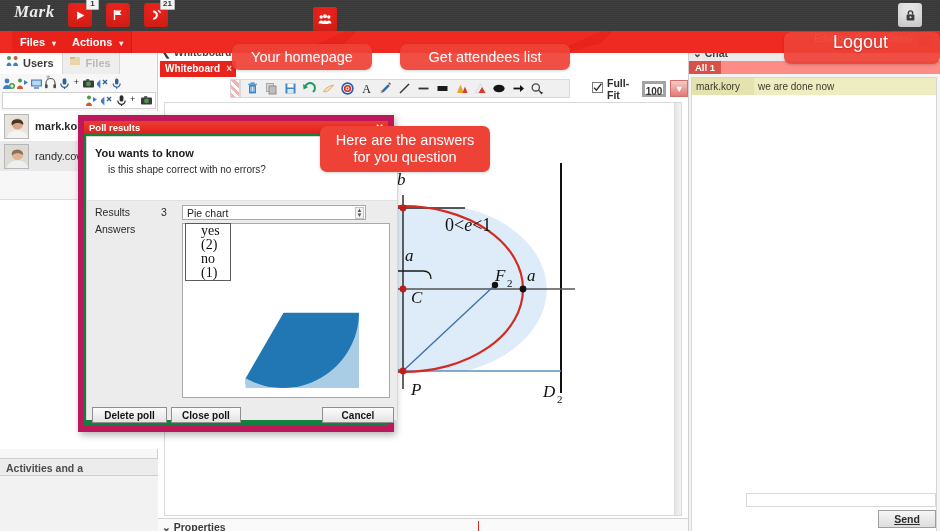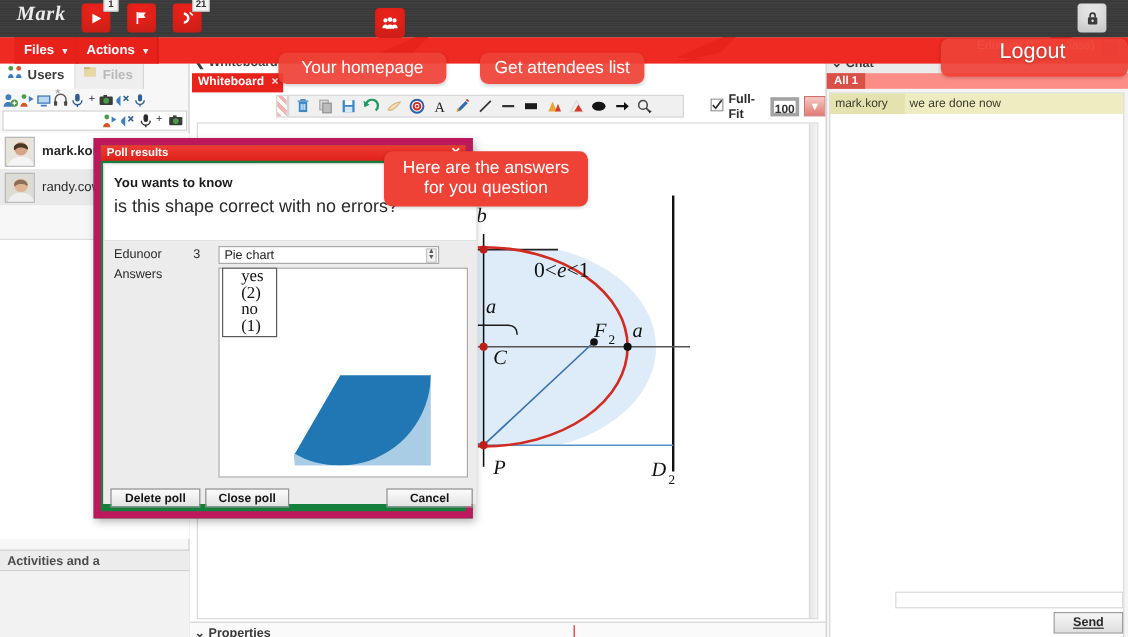--- a/index.html
+++ b/index.html
@@ -217,21 +217,21 @@
     z-index:40;
   }
   .poll-title {
     height:13px; background:linear-gradient(#ef3b33,#de211b);
     color:#fff; font-weight:bold; font-size:9.5px; line-height:13px; padding-left:5px;
     position:relative; cursor:move;
   }
   .poll-close { position:absolute; right:4px; top:0; color:#fff; font-weight:bold; font-size:10px; line-height:13px; cursor:pointer; }
   .poll-body { position:absolute; left:2px; top:15px; width:312px; height:284px; background:#fff; border:1px solid #d7d7d7; }
   .q-title { font-weight:bold; font-size:11px; color:#1b1b1b; padding:10px 0 5px 8px; }
-  .q-text { font-size:15px; color:#2b2b2b; padding:0 0 0 8px; }
+  .q-text { font-size:10px; color:#2b2b2b; padding:0 0 0 21px; }
   .q-sep { position:absolute; left:0; top:63px; width:310px; height:1px; background:#e2e2e2; }
   .poll-lower { position:absolute; left:0; top:64px; width:310px; height:219px; background:#ececec; }
   .rlabel { position:absolute; font-size:10.5px; color:#2a2a2a; }
   .chartsel {
     position:absolute; left:95px; top:4px; width:184px; height:15px;
     background:#fff; border:1px solid #a9a9a9; font-size:10.5px; color:#222;
     line-height:14px; padding-left:4px; cursor:pointer;
   }
   .chartsel .spin {
     position:absolute; right:1px; top:1px; width:9px; height:12px;
@@ -705,21 +705,21 @@
   <div class="poll-title">
     <span>Poll results</span>
     <span class="poll-close">✕</span>
   </div>
   <div class="poll-body">
     <div class="q-title">You wants to know</div>
     <div class="q-text">is this shape correct with no errors?</div>
     <div class="q-sep"></div>
 
     <div class="poll-lower">
-      <span class="rlabel" style="left:8px; top:5px;">Edunoor</span>
+      <span class="rlabel" style="left:8px; top:5px;">Results</span>
       <span class="rlabel" style="left:74px; top:5px;">3</span>
       <span class="rlabel" style="left:8px; top:22px;">Answers</span>
 
       <div class="chartsel">
         <span>Pie chart</span>
         <span class="spin">
             <span>▲</span>
             <span>▼</span>
           </span>
       </div>
@@ -744,21 +744,21 @@
   <div class="poll-btns">
     <div class="pbtn" style="left:6px; width:75px;">Delete poll</div>
     <div class="pbtn" style="left:85px; width:70px;">Close poll</div>
     <div class="pbtn" style="right:4px; width:72px;">Cancel</div>
   </div>
 </div>
 
 <div class="callout semi" style="left:232px; top:44px; width:140px; height:26px;">
   <span>Your homepage</span>
 </div>
-<div class="callout semi" style="left:400px; top:44px; width:137px; height:26px;">
+<div class="callout semi" style="left:400px; top:44px; width:170px; height:26px;">
   <span>Get attendees list</span>
 </div>
 <div class="callout semi" style="left:784px; top:32px; width:156px; height:32px; justify-content:flex-end; padding-right:14px;"></div>
 <div class="logout-txt">Logout</div>
 
 <div class="callout" style="left:320px; top:126px; width:170px; height:46px;">
   <span>Here are the answers for you question</span>
 </div>
 <svg class="tail" style="left:374px; top:168px;" width="36" height="26">
   <polygon points="28,0 34,2 0,24" fill="#ef4237"></polygon>

